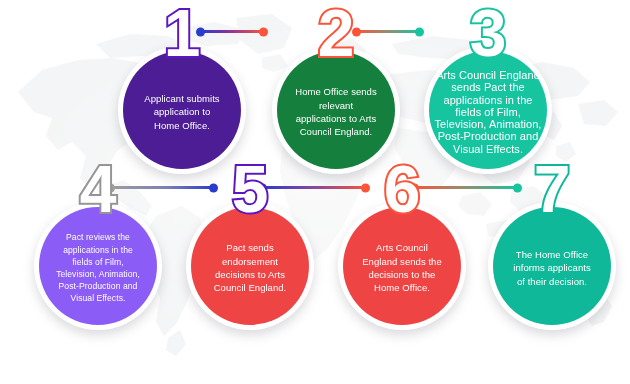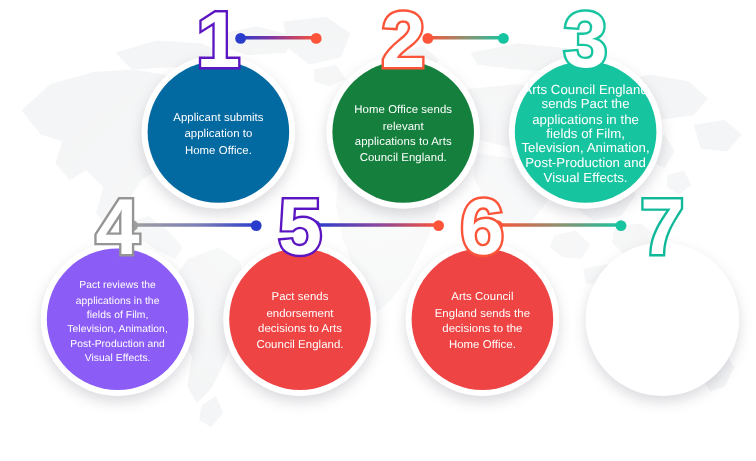--- a/index.html
+++ b/index.html
@@ -200,21 +200,21 @@
   </div>
 
   <div class="connector" style="left:414px; top:186px; width:104px;
               background:linear-gradient(90deg,#FB5439 0%,#8F9170 50%,#17C4A0 100%);">
     <span class="cap left" style="background:#FB5439;"></span>
     <span class="cap right" style="background:#17C4A0;"></span>
   </div>
 
   <div class="step row1" style="left:118px; top:46px; width:128px; height:128px;">
     <div class="step-ring"></div>
-    <div class="step-disc" style="background:#0369a1;">
+    <div class="step-disc" style="background:#4c1d95;">
       <div class="step-text">Applicant submits
 application to
 Home Office.</div>
     </div>
     <svg class="step-number" style="width:128px; height:72px; left:50%; top:-48px;" viewBox="0 0 128 72">
       <text x="64" y="58" text-anchor="middle" font-family="Liberation Sans, sans-serif" font-size="66" font-weight="bold" fill="#ffffff" stroke="#5B16C2" stroke-width="4" paint-order="stroke fill">1</text>
     </svg>
   </div>
 
   <div class="step row1" style="left:272px; top:46px; width:128px; height:128px;">
@@ -282,18 +282,23 @@
 decisions to the
 Home Office.</div>
     </div>
     <svg class="step-number" style="width:128px; height:72px; left:50%; top:-48px;" viewBox="0 0 128 72">
       <text x="64" y="58" text-anchor="middle" font-family="Liberation Sans, sans-serif" font-size="66" font-weight="bold" fill="#ffffff" stroke="#FB5439" stroke-width="4" paint-order="stroke fill">6</text>
     </svg>
   </div>
 
   <div class="step row2" style="left:488px; top:202px; width:128px; height:128px;">
     <div class="step-ring"></div>
+    <div class="step-disc" style="background:#0FB899;">
+      <div class="step-text">The Home Office
+informs applicants
+of their decision.</div>
+    </div>
     <svg class="step-number" style="width:128px; height:72px; left:50%; top:-48px;" viewBox="0 0 128 72">
       <text x="64" y="58" text-anchor="middle" font-family="Liberation Sans, sans-serif" font-size="66" font-weight="bold" fill="#ffffff" stroke="#0FB899" stroke-width="4" paint-order="stroke fill">7</text>
     </svg>
   </div>
 
 </div>
 
 </body></html>

